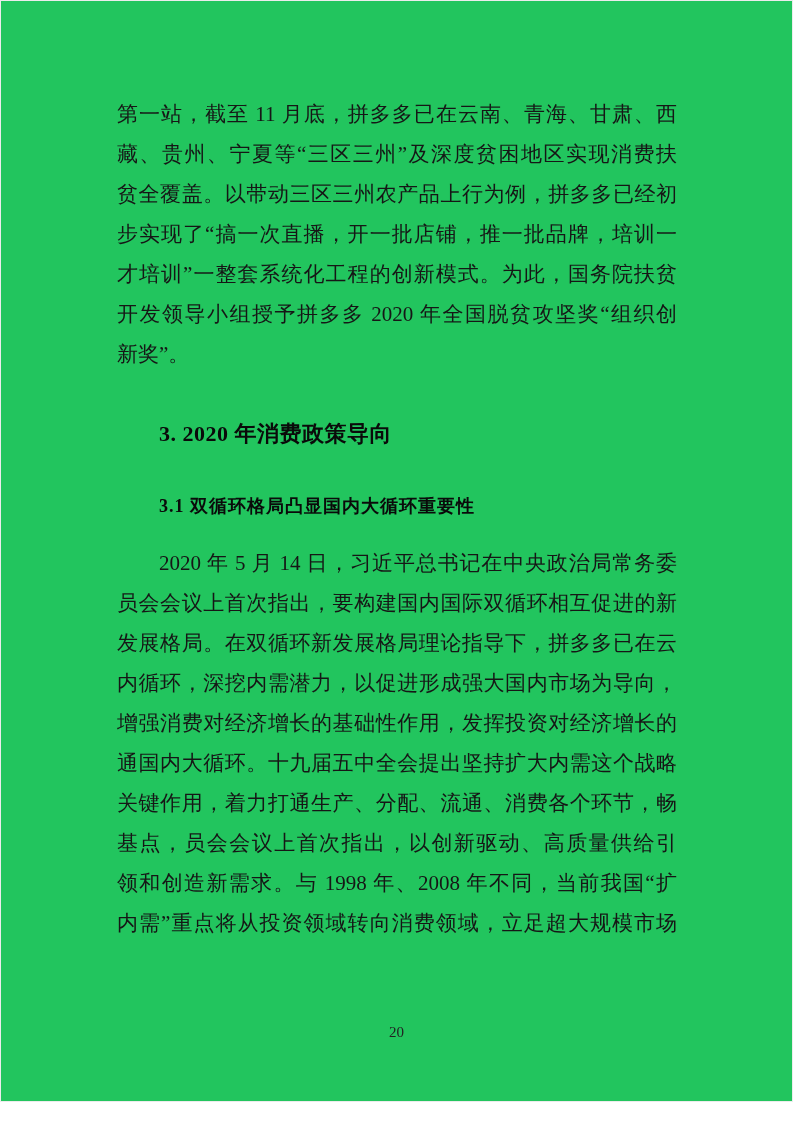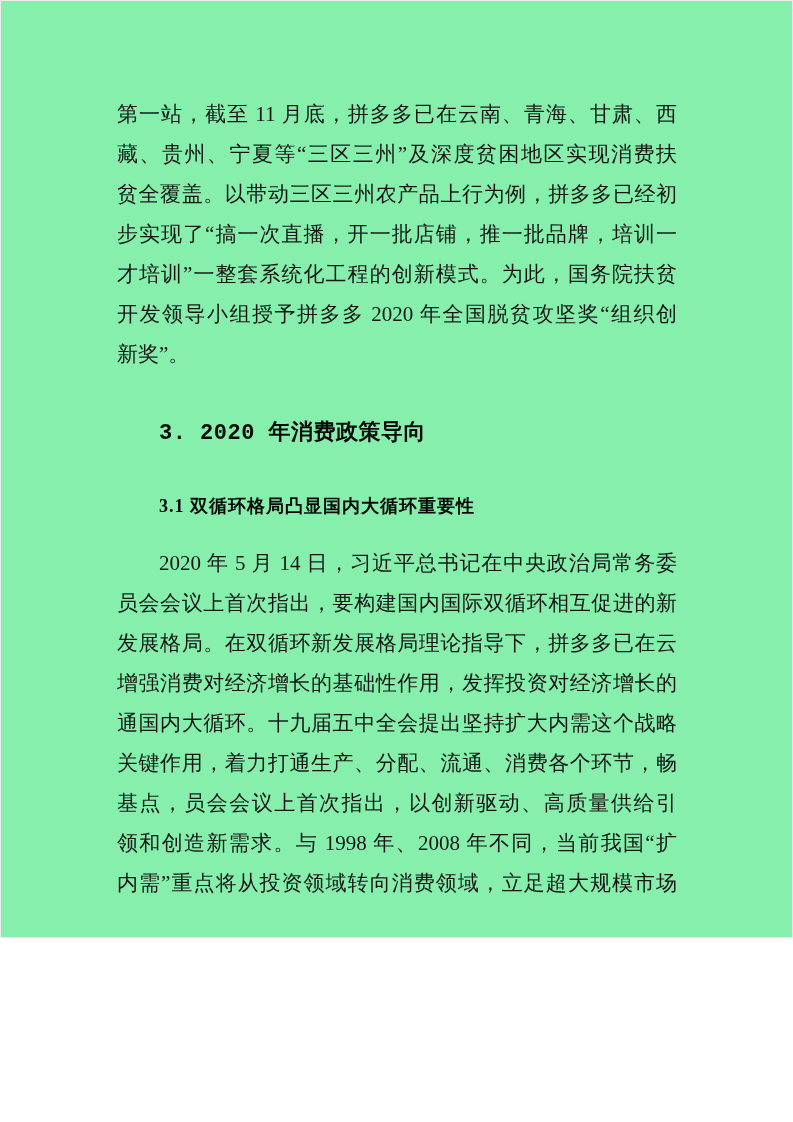--- a/index.html
+++ b/index.html
@@ -1,20 +1,20 @@
 <!DOCTYPE html>
 <html lang="zh"><head>
 <meta charset="utf-8">
 <style>
   html, body { margin: 0; padding: 0; background: #ffffff; }
   .page {
     position: relative;
     width: 793px;
-    height: 938px;
-    background: #86efac;
+    height: 1102px;
+    background: #22c55e;
     box-shadow: inset 0 0 0 1px #ececec;
     overflow: hidden;
     color: #141414;
     font-family: "Liberation Serif", "DejaVu Serif", serif;
   }
   .content {
     position: absolute;
     left: 117px;
     top: 0;
     width: 560px;
@@ -31,21 +31,21 @@
     height: 40px;
     overflow: hidden;
   }
   .para .tline.lastleft { text-align-last: left; }
   .para .tline.indent { padding-left: 42px; }
   .p1 { margin-top: 94px; }
   .p2 { margin-top: 22px; }
   .heading-1 {
     margin: 45px 0 0 0;
     padding-left: 42px;
-    font-family: Liberation Mono, monospace;
+    font-family: Liberation Serif, serif;
     font-size: 22px;
     font-weight: 700;
     line-height: 30px;
     color: #0a0a0a;
     letter-spacing: 0.5px;
   }
   .heading-2 {
     margin: 42px 0 0 0;
     padding-left: 42px;
     font-family: "Liberation Serif", "DejaVu Serif", serif;
@@ -54,21 +54,21 @@
     line-height: 30px;
     color: #0a0a0a;
     letter-spacing: 1px;
   }
   .footer {
     position: absolute;
     left: 0;
     top: 1022px;
     width: 100%;
     text-align: center;
-    font-size: 11px;
+    font-size: 15px;
     line-height: 20px;
     color: #222222;
     font-family: "Liberation Serif", "DejaVu Serif", serif;
   }
 </style>
 </head>
 <body>
 
 <div class="page">
   <div class="content">
@@ -84,20 +84,21 @@
       </div>
 
     <h2 class="heading-1">3. 2020 年消费政策导向</h2>
 
     <h3 class="heading-2">3.1 双循环格局凸显国内大循环重要性</h3>
 
     <div class="para p2">
         <div class="tline indent">2020 年 5 月 14 日，习近平总书记在中央政治局常务委</div>
         <div class="tline">员会会议上首次指出，要构建国内国际双循环相互促进的新</div>
         <div class="tline">发展格局。在双循环新发展格局理论指导下，拼多多已在云南</div>
+        <div class="tline">内循环，深挖内需潜力，以促进形成强大国内市场为导向，</div>
         <div class="tline">增强消费对经济增长的基础性作用，发挥投资对经济增长的</div>
         <div class="tline">通国内大循环。十九届五中全会提出坚持扩大内需这个战略</div>
         <div class="tline">关键作用，着力打通生产、分配、流通、消费各个环节，畅</div>
         <div class="tline">基点，员会会议上首次指出，以创新驱动、高质量供给引</div>
         <div class="tline">领和创造新需求。与 1998 年、2008 年不同，当前我国“扩</div>
         <div class="tline">内需”重点将从投资领域转向消费领域，立足超大规模市场</div>
       </div>
 
   </div>
 

